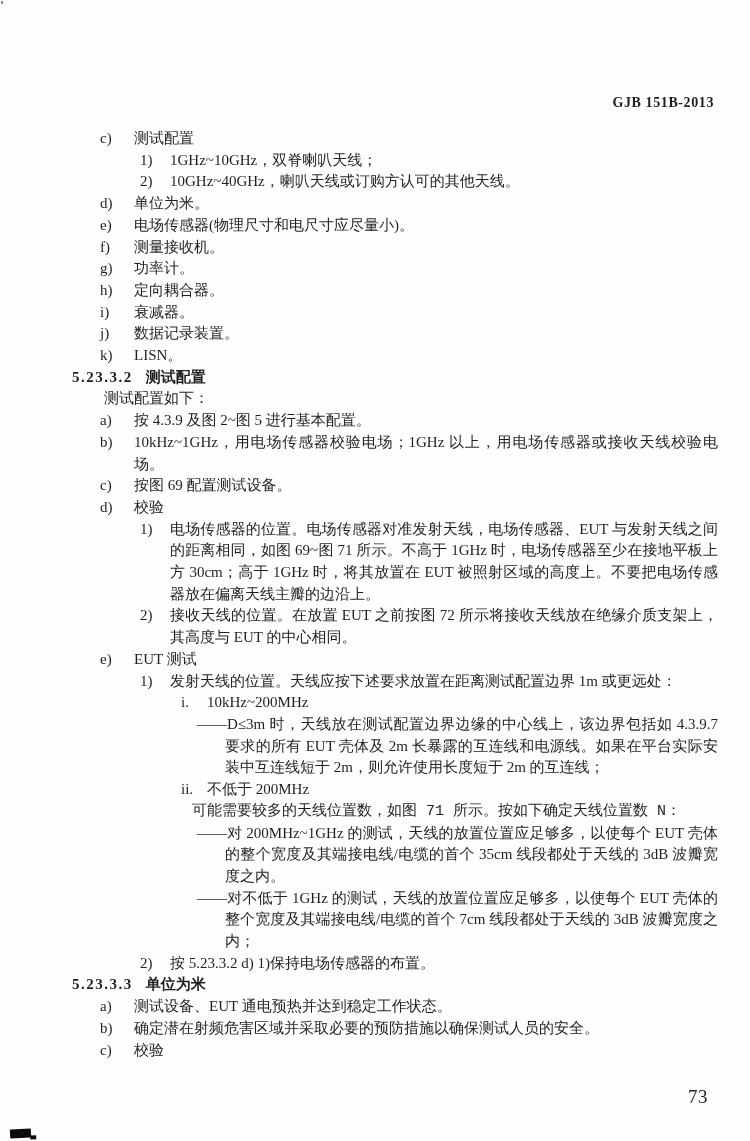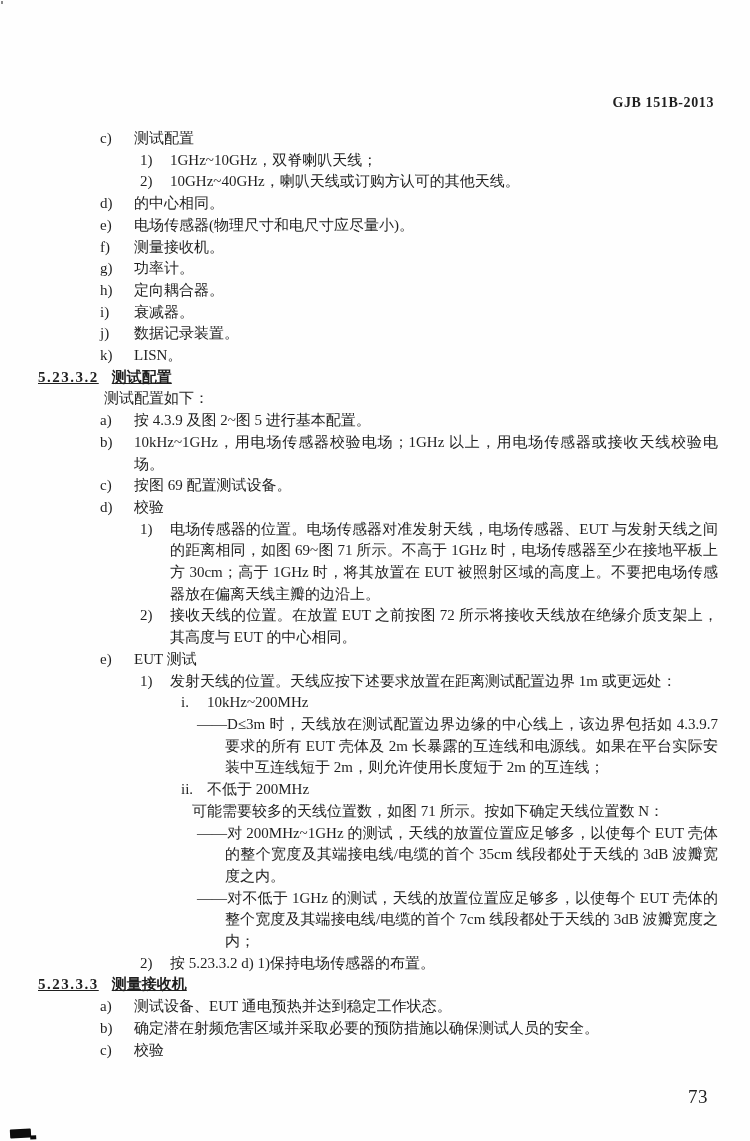--- a/index.html
+++ b/index.html
@@ -15,31 +15,31 @@
   .page-header {
     position:absolute; top:95px; right:36px;
     font-size:14px; font-weight:bold; letter-spacing:0.6px;
     white-space:nowrap;
   }
   .content {
     position:absolute; top:128px; left:0; right:0;
     font-size:15px; line-height:21.7px;
   }
   .blk { margin:0 32px 0 100px; }
-  .h3 { margin-left:38px; font-weight:bold;text-decoration:underline; }
+  .h3 { margin-left:72px; font-weight:bold; }
   .h3 .hnum { letter-spacing:1.5px; margin-right:13px; }
   .para { margin-left:104px; }
   .li { display:flex; }
   .li .lbl { flex:0 0 34px; }
   .li .txt { flex:1; text-align:justify; }
   .li.num { margin-left:140px; }
   .li.num .lbl { flex:0 0 30px; }
   .li.roman { margin-left:181px; }
   .li.roman .lbl { flex:0 0 26px; }
-  .rbody { margin-left:192px; text-align:justify; }
+  .rbody { margin-left:192px; text-align:justify;font-family:Liberation Mono, monospace; }
   .dash { margin-left:197px; padding-left:28px; text-indent:-28px; text-align:justify; }
   .page-number {
     position:absolute; top:1055px; right:42px;
     font-size:19px; letter-spacing:0.5px;margin-top:31px;
   }
   .artifact-blob {
     position:absolute; left:10px; top:1129px;
     width:21px; height:9px; background:#0c0c0c;
     transform:rotate(-3deg); border-radius:1px;
   }
@@ -66,21 +66,21 @@
   <div class="blk li num">
     <span class="lbl">1)</span>
     <span class="txt">1GHz~10GHz，双脊喇叭天线；</span>
   </div>
   <div class="blk li num">
     <span class="lbl">2)</span>
     <span class="txt">10GHz~40GHz，喇叭天线或订购方认可的其他天线。</span>
   </div>
   <div class="blk li letter">
     <span class="lbl">d)</span>
-    <span class="txt">的中心相同。</span>
+    <span class="txt">单位为米。</span>
   </div>
   <div class="blk li letter">
     <span class="lbl">e)</span>
     <span class="txt">电场传感器(物理尺寸和电尺寸应尽量小)。</span>
   </div>
   <div class="blk li letter">
     <span class="lbl">f)</span>
     <span class="txt">测量接收机。</span>
   </div>
   <div class="blk li letter">
@@ -152,21 +152,21 @@
   </div>
   <div class="blk rbody">可能需要较多的天线位置数，如图 71 所示。按如下确定天线位置数 N：</div>
   <div class="blk dash">——对 200MHz~1GHz 的测试，天线的放置位置应足够多，以使每个 EUT 壳体的整个宽度及其端接电线/电缆的首个 35cm 线段都处于天线的 3dB 波瓣宽度之内。</div>
   <div class="blk dash">——对不低于 1GHz 的测试，天线的放置位置应足够多，以使每个 EUT 壳体的整个宽度及其端接电线/电缆的首个 7cm 线段都处于天线的 3dB 波瓣宽度之内；</div>
   <div class="blk li num">
     <span class="lbl">2)</span>
     <span class="txt">按 5.23.3.2 d) 1)保持电场传感器的布置。</span>
   </div>
 
   <div class="blk h3">
-    <span class="hnum">5.23.3.3</span><span class="htitle">测量接收机</span>
+    <span class="hnum">5.23.3.3</span><span class="htitle">单位为米</span>
   </div>
 
   <div class="blk li letter">
     <span class="lbl">a)</span>
     <span class="txt">测试设备、EUT 通电预热并达到稳定工作状态。</span>
   </div>
   <div class="blk li letter">
     <span class="lbl">b)</span>
     <span class="txt">确定潜在射频危害区域并采取必要的预防措施以确保测试人员的安全。</span>
   </div>

